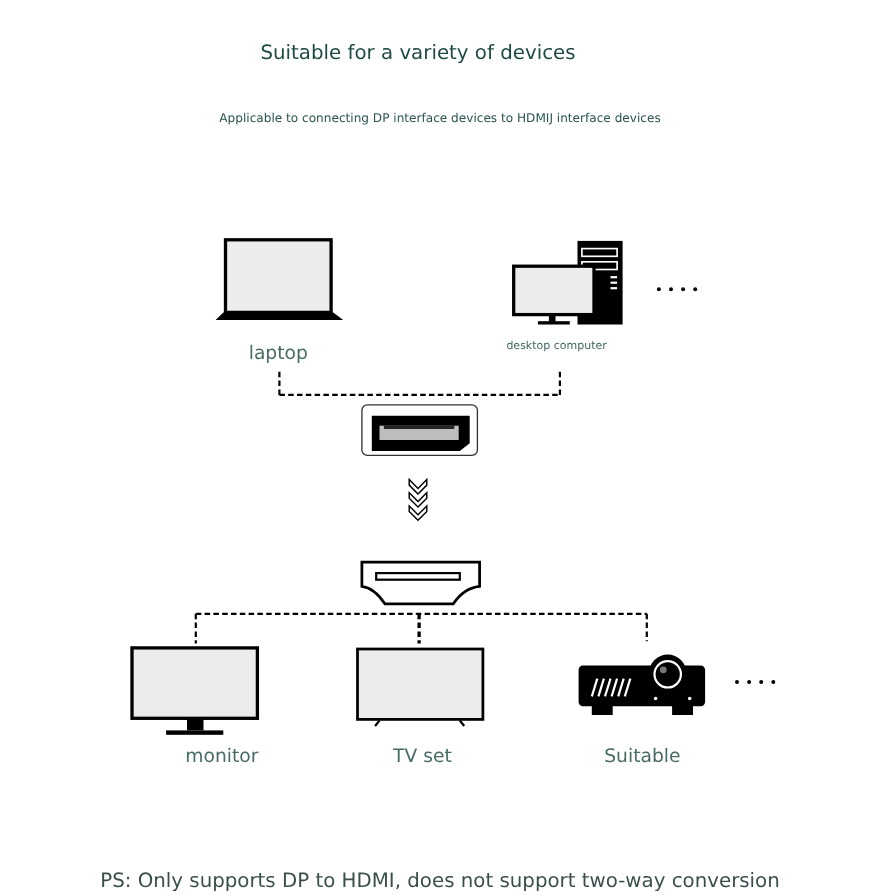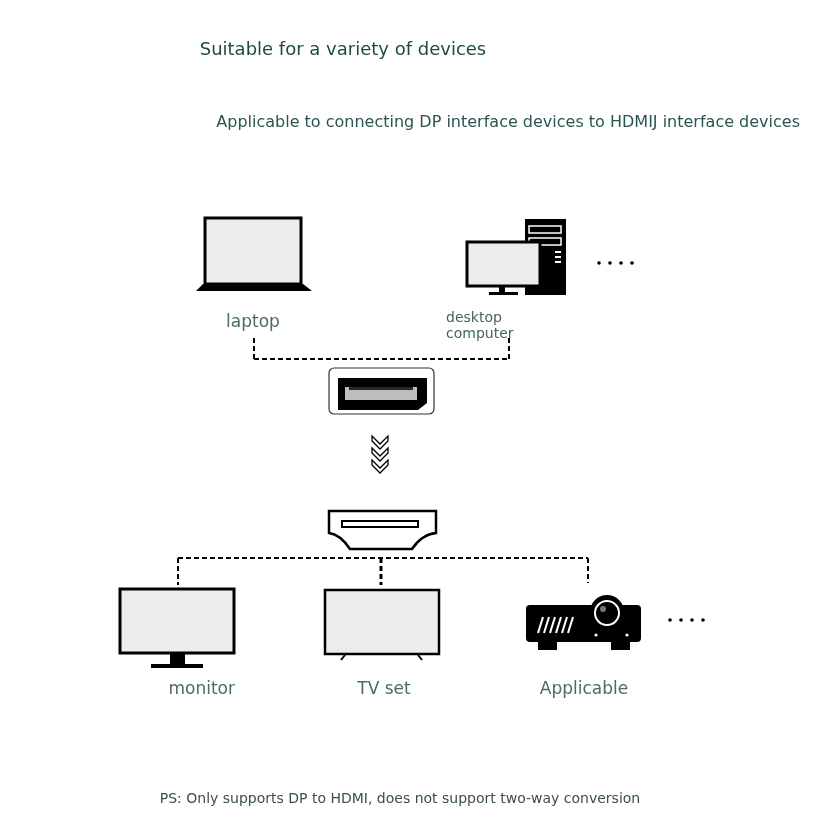--- a/index.html
+++ b/index.html
@@ -1,22 +1,22 @@
 <!DOCTYPE html>
 <html><head>
 <meta charset="utf-8">
 <style>
   html, body { margin:0; padding:0; background:#ffffff; }
   body { width:814px; height:814px; position:relative; overflow:hidden; font-family:"DejaVu Sans", sans-serif; }
   .abs { position:absolute; }
-  .title { left:0; width:686px; top:38px; text-align:center; font-size:18px; color:#1f4a44; }
-  .subtitle { left:0; width:800px; top:112px; text-align:right; font-size:16px; color:#2a5550; }
+  .title { left:0; width:686px; top:38px; text-align:center; font-size:18px; color:#1f4a44;padding-left:37px; }
+  .subtitle { left:0; width:800px; top:101px; text-align:center; font-size:11px; color:#2a5550; }
   .label { text-align:center; color:#4a6c66; font-size:17px; }
-  .label-small { text-align:left; color:#3f6660; font-size:14px; }
-  .note { left:0; width:800px; top:790px; text-align:center; font-size:14px; color:#3a4f4c; }
+  .label-small { text-align:center; color:#3f6660; font-size:10px; }
+  .note { left:0; width:800px; top:790px; text-align:center; font-size:18px; color:#3a4f4c; }
   svg { position:absolute; left:0; top:0; }
 </style>
 </head>
 <body>
 
 <div class="abs title">Suitable for a variety of devices</div>
 <div class="abs subtitle">Applicable to connecting DP interface devices to HDMIJ interface devices</div>
 
 <svg width="814" height="814" viewBox="0 0 814 814">
 
@@ -110,15 +110,15 @@
     <circle cx="692" cy="620" r="1.8" fill="#000"></circle>
     <circle cx="703" cy="620" r="1.8" fill="#000"></circle>
   </g>
 </svg>
 
 <div class="abs label" style="left:193px; width:120px; top:311px;">laptop</div>
 <div class="abs label-small" style="left:446px; width:120px; top:309px;">desktop computer</div>
 
 <div class="abs label" style="left:115px; width:120px; top:678px;text-align:right;">monitor</div>
 <div class="abs label" style="left:324px; width:120px; top:678px;">TV set</div>
-<div class="abs label" style="left:524px; width:120px; top:678px;">Applicable</div>
+<div class="abs label" style="left:524px; width:120px; top:678px;">Suitable</div>
 
 <div class="abs note">PS: Only supports DP to HDMI, does not support two-way conversion</div>
 
 </body></html>

